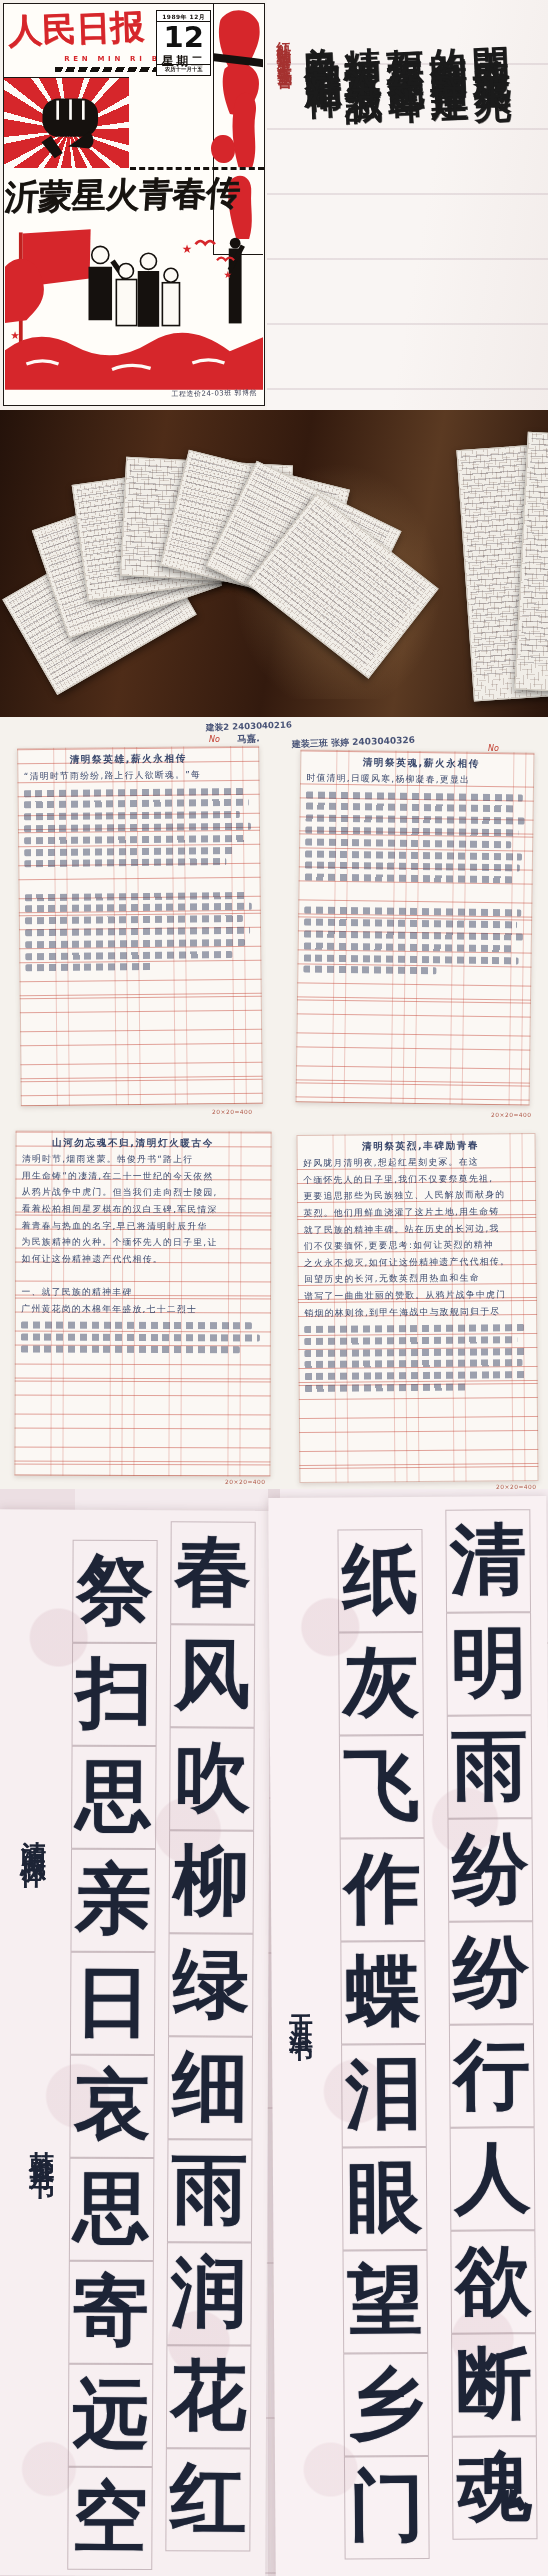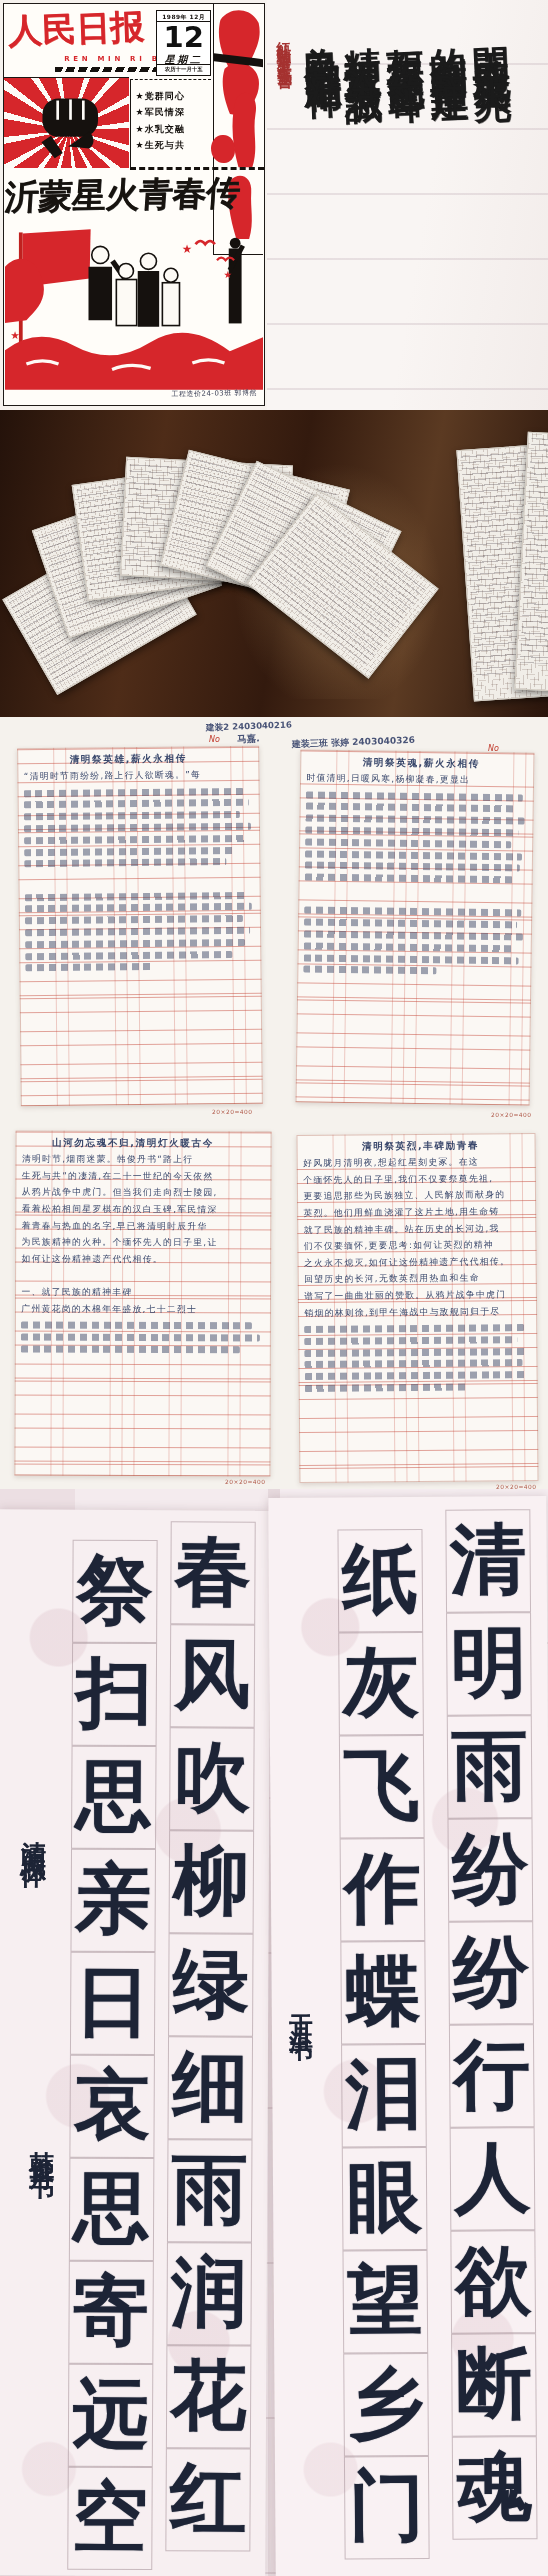--- a/index.html
+++ b/index.html
@@ -17,21 +17,21 @@
     text-shadow:0.5px 0.5px 0 #e4574f;}
   .pinyin{position:absolute;left:60px;top:51px;font-size:7px;font-weight:700;color:#d6262b;
     letter-spacing:3.7px;}
   .hatchbar{position:absolute;left:51px;top:63px;width:144px;height:4.8px;
     background:repeating-linear-gradient(115deg,#15110e 0 7.5px,#fffdf9 7.5px 11.2px);}
   .datebox{position:absolute;left:152px;top:5.4px;width:55px;height:66px;background:#fff;
     border:1.6px solid #15110e;}
   .db-ym{height:11.2px;border-bottom:1.1px solid #15110e;font-size:5.9px;letter-spacing:0.5px;
     text-align:center;padding-top:2.1px;font-weight:600;color:#15110e;}
   .db-day{font-size:29px;font-weight:800;text-align:center;line-height:31px;color:#111;}
-  .db-week{font-size:10px;text-align:center;letter-spacing:2.7px;color:#15110e;font-weight:600;font-style:italic;}
+  .db-week{font-size:12px;text-align:center;letter-spacing:2.7px;color:#15110e;font-weight:600;}
   .db-lunar{position:absolute;bottom:0;left:0;width:100%;border-top:1.1px solid #15110e;
     font-size:5.4px;text-align:center;padding:1.1px 0;color:#15110e;font-weight:600;}
   .sidestrip{position:absolute;left:209px;top:0px;width:50px;height:251px;
     border-left:1.1px solid #1a1512;border-bottom:1.1px solid #1a1512;overflow:hidden;}
   .fistbox{position:absolute;left:0px;top:73px;width:125px;height:91px;
     border-top:1.1px solid #1a1512;
     background:repeating-conic-gradient(from 0deg at 52% 58%,#d6262b 0deg 16deg,#fdfbf7 16deg 22deg);}
   .sloganbox{position:absolute;left:126px;top:75px;width:81px;height:89px;
     border-top:1.6px dashed #15110e;border-left:1.1px solid #1a1512;padding:7.5px 3.2px 0 4.3px;}
   .slogan{font-size:9px;line-height:16.6px;letter-spacing:1.1px;color:#15110e;font-weight:700;}
@@ -138,26 +138,20 @@
         <svg width="125" height="91" viewBox="0 0 234 170">
           <path d="M70,120 L95,150 L110,140 L88,108 Z" fill="#15110e"></path>
           <rect x="72" y="38" width="104" height="72" rx="30" fill="#15110e"></rect>
           <rect x="98" y="42" width="5" height="36" fill="#fdfbf7"></rect>
           <rect x="122" y="40" width="5" height="38" fill="#fdfbf7"></rect>
           <rect x="146" y="42" width="5" height="36" fill="#fdfbf7"></rect>
           <path d="M160,100 Q175,118 160,132 L120,128 Z" fill="#15110e"></path>
         </svg>
       </div>
 
-      <div class="sloganbox">
-          <div class="slogan">★党群同心</div>
-          <div class="slogan">★军民情深</div>
-          <div class="slogan">★水乳交融</div>
-          <div class="slogan">★生死与共</div>
-        </div>
       <div class="bigdash"></div>
       <div class="redcircle"></div>
 
       <div class="headline">沂蒙星火青春传</div>
 
       <div class="scene">
         <svg width="258" height="161" viewBox="0 0 482 300">
           <rect x="26" y="6" width="7" height="250" fill="#c0211f"></rect>
           <path d="M33,8 L160,0 L158,92 L33,108 Z" fill="#d6262b"></path>
           <path d="M0,70 C30,40 60,60 70,95 C80,130 60,150 40,170 L0,175 Z" fill="#d6262b"></path>
@@ -262,21 +256,21 @@
     </div>
     <div class="ep-footer" style="left:212px;top:391px;">20×20=400</div>
     <div class="ep-footer" style="left:491px;top:394px;">20×20=400</div>
   </div>
 
   <div id="band4">
     <div class="essaypage" id="ep-r2-left" style="left:15px;top:0px;width:256px;height:345px;transform:rotate(0.2deg);">
       <div class="ep-title" style="text-indent:30px;">山河勿忘魂不归,清明灯火暖古今</div>
       <div class="lines-slot">
           <div class="ep-line">清明时节,烟雨迷蒙。韩俊丹书“路上行</div>
-          <div class="ep-line">生死与共”的凄清,在二十一世纪的今天依然</div>
+          <div class="ep-line">用生命铸”的凄清,在二十一世纪的今天依然</div>
           <div class="ep-line">从鸦片战争中虎门。但当我们走向烈士陵园,</div>
           <div class="ep-line">看着松柏相间星罗棋布的汉白玉碑,军民情深</div>
           <div class="ep-line">着青春与热血的名字,早已将清明时辰升华</div>
           <div class="ep-line">为民族精神的火种。个缅怀先人的日子里,让</div>
           <div class="ep-line">如何让这份精神遗产代代相传。</div>
           <div class="ep-blank"></div>
           <div class="ep-line">一、就了民族的精神丰碑</div>
           <div class="ep-line">广州黄花岗的木棉年年盛放,七十二烈士</div>
           <div class="scribble" style="width: 95%;"></div>
           <div class="scribble" style="width: 98%;"></div>

